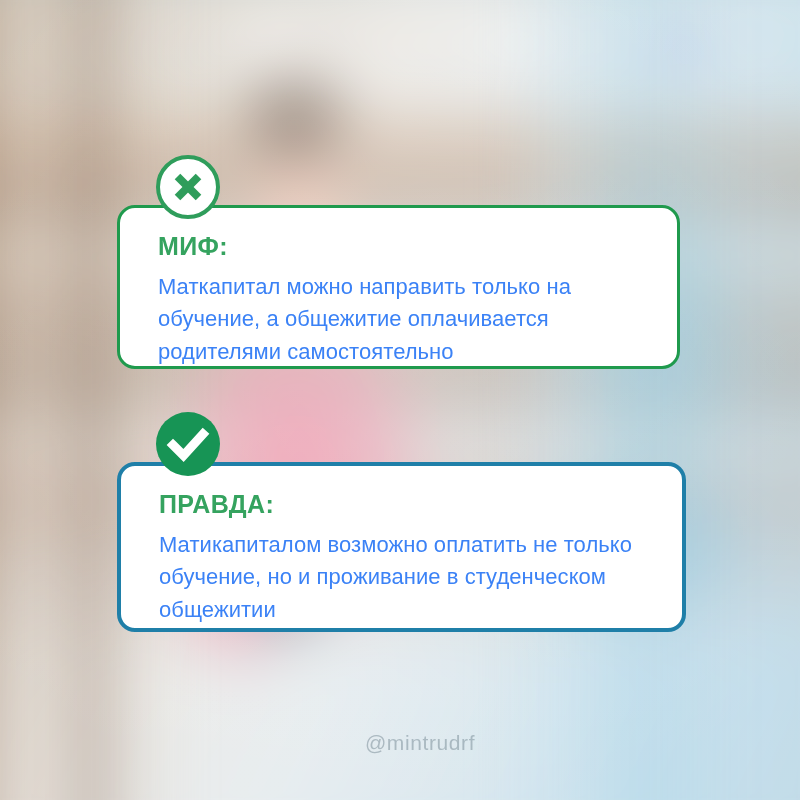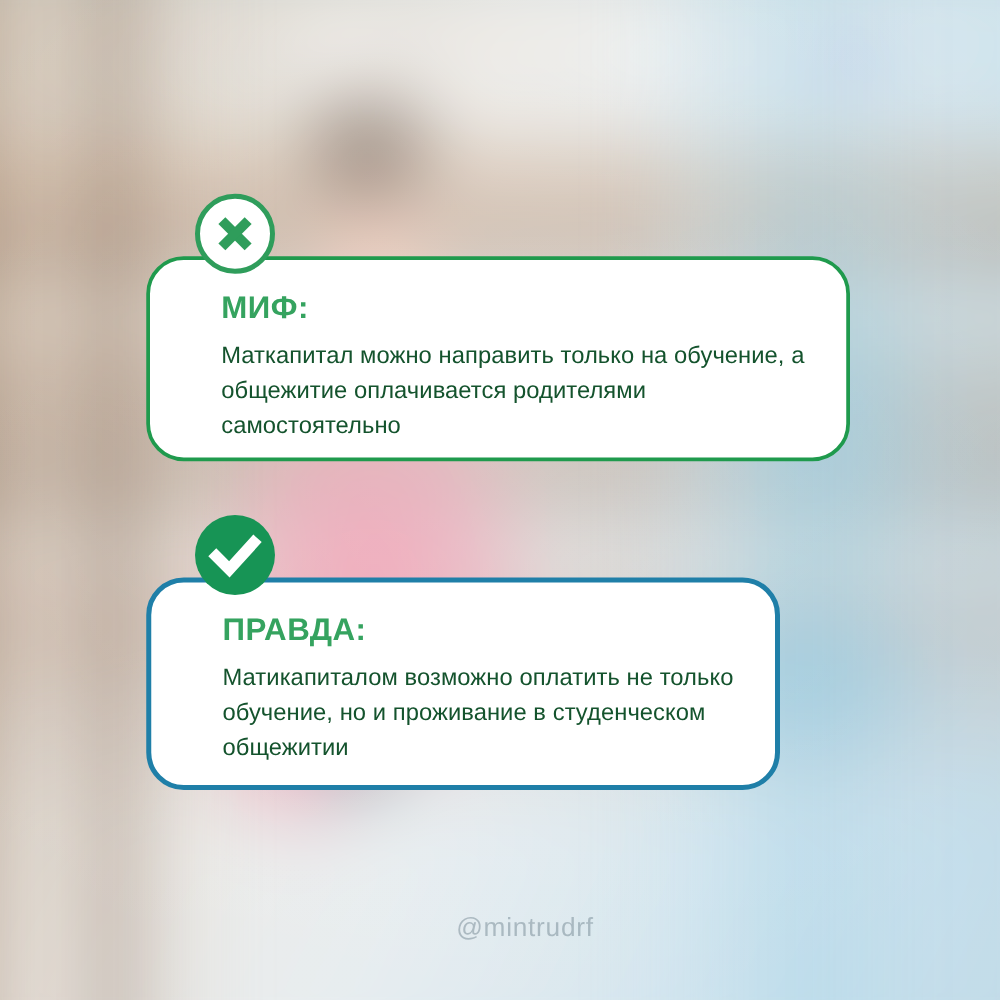--- a/index.html
+++ b/index.html
@@ -98,35 +98,34 @@
     inset: 0;
     background:
       radial-gradient(ellipse 115% 95% at 50% 45%, rgba(255,255,255,0.18) 0%, rgba(255,255,255,0) 62%),
       linear-gradient(to bottom, rgba(255,255,255,0.06) 0%, rgba(255,255,255,0) 30%, rgba(255,255,255,0.05) 100%);
   }
 
   
   .card {
     position: absolute;
     background: #ffffff;
-    border-radius: 30px;
+    border-radius: 18px;
     box-sizing: border-box;
-    padding-left: 19px;
   }
   .card-myth {
     left: 117px;
     top: 205px;
     width: 563px;
     height: 164px;
     border: 3px solid #1f9a4d;
   }
   .card-truth {
     left: 117px;
     top: 462px;
-    width: 507px;
+    width: 569px;
     height: 170px;
     border: 4px solid #1f7fa8;
   }
 
   .card-inner {
     padding: 26px 32px 0 38px;
   }
   .card-truth .card-inner {
     padding: 26px 26px 0 38px;
   }
@@ -134,22 +133,22 @@
   .card-heading {
     color: #35a35f;
     font-size: 25px;
     font-weight: bold;
     letter-spacing: 0.4px;
     margin: 0 0 12px 0;
     line-height: 1;
   }
 
   .card-body {
-    color: #14532d;
-    font-size: 19px;
+    color: #3b82f6;
+    font-size: 22px;
     line-height: 1.47;
     margin: 0;
     letter-spacing: 0.05px;
   }
   .card-body b {
     font-weight: normal;
   }
 
   
   .badge {

